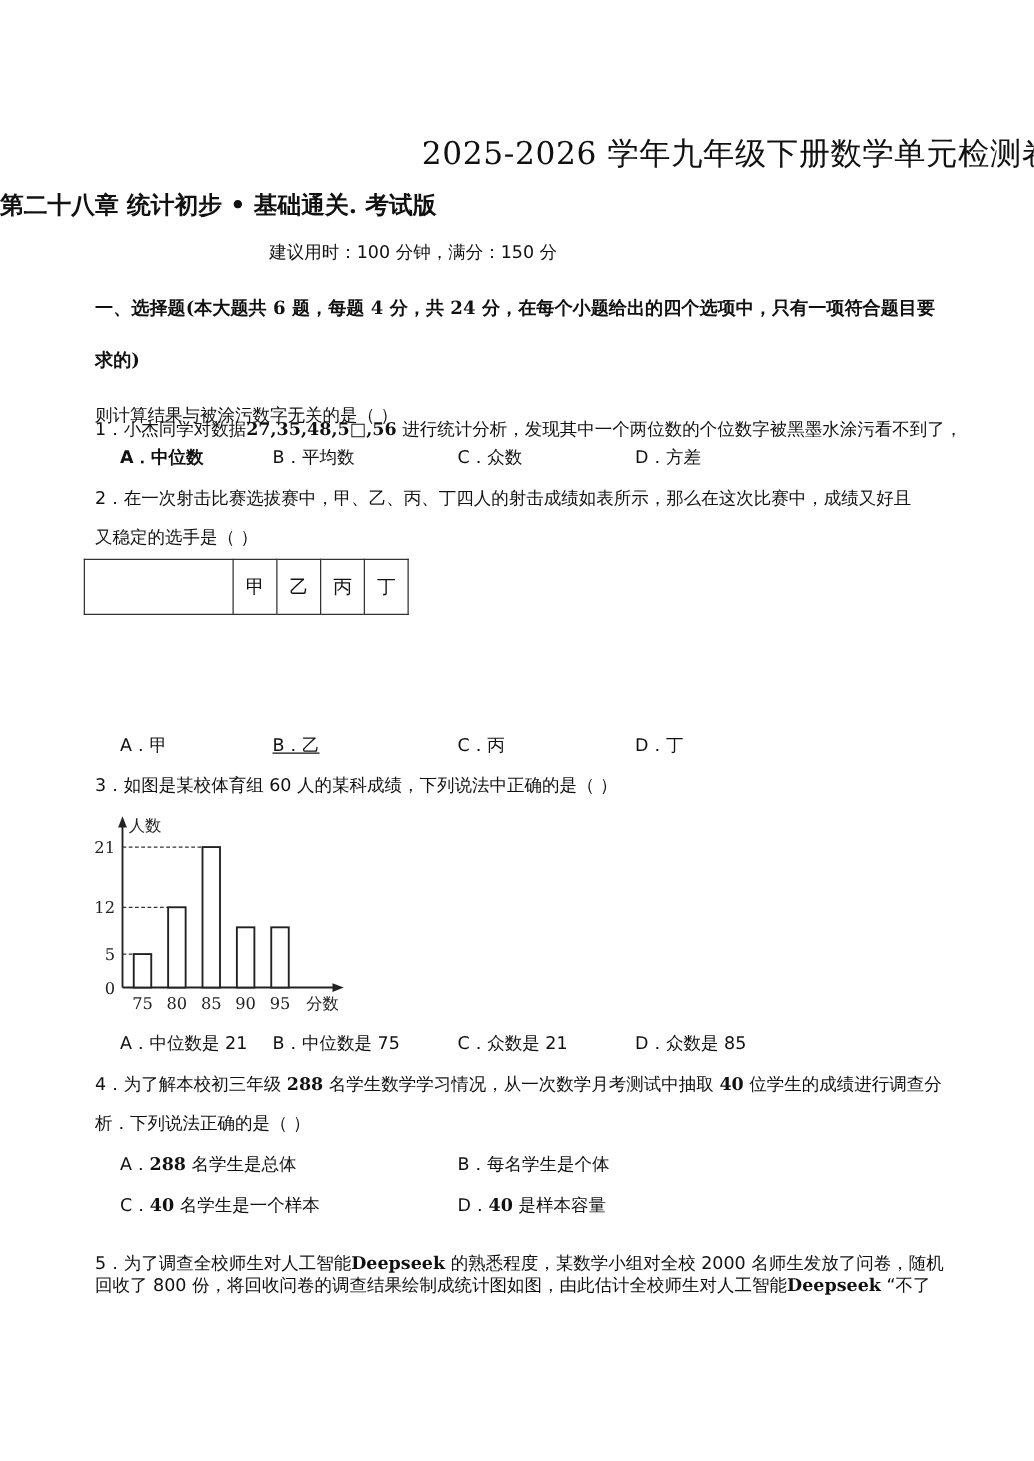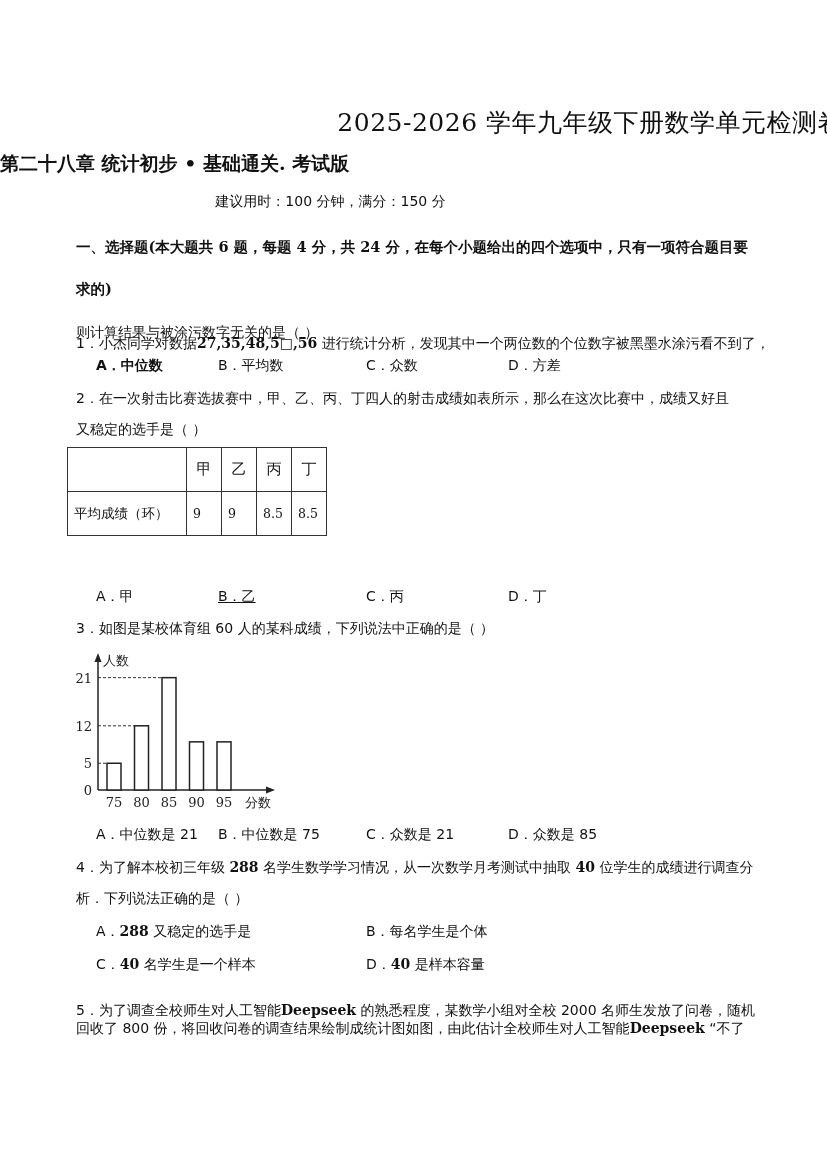--- a/index.html
+++ b/index.html
@@ -47,27 +47,20 @@
 
 <table class="score">
   <tbody>
       <tr>
     <td class="lab"></td>
     <td class="c h">甲</td>
     <td class="c h">乙</td>
     <td class="c h">丙</td>
     <td class="c h">丁</td>
   </tr>
-  <tr>
-    <td class="lab">平均成绩（环）</td>
-    <td class="c num">9</td>
-    <td class="c num">9</td>
-    <td class="c num">8.5</td>
-    <td class="c num">8.5</td>
-  </tr>
 </tbody>
   </table>
 
 <div class="abs opt" style="left:96px;top:588px;">A．甲</div>
 <div class="abs opt" style="left:218px;top:588px;text-decoration:underline;">B．乙</div>
 <div class="abs opt" style="left:366px;top:588px;">C．丙</div>
 <div class="abs opt" style="left:508px;top:588px;">D．丁</div>
 
 <div class="abs q" style="top:620px;">
   <span>3．</span><span>如图是某校体育组 60 人的某科成绩，下列说法中正确的是（    ）</span>
@@ -109,21 +102,21 @@
 <div class="abs opt" style="left:218px;top:826px;">B．中位数是 75</div>
 <div class="abs opt" style="left:366px;top:826px;">C．众数是 21</div>
 <div class="abs opt" style="left:508px;top:826px;">D．众数是 85</div>
 
 <div class="abs q" style="top:859px;">
   <span>4．</span><span>为了解本校初三年级 </span><b>288</b><span> 名学生数学学习情况，从一次数学月考测试中抽取 </span><b>40</b><span> 位学生的成绩进行调查分</span>
 </div>
 <div class="abs q" style="top:890px;">析．下列说法正确的是（    ）</div>
 
 <div class="abs opt" style="left:96px;top:923px;">
-  <span>A．</span><b style="font-family:'DejaVu Serif',serif;">288</b><span> 又稳定的选手是</span>
+  <span>A．</span><b style="font-family:'DejaVu Serif',serif;">288</b><span> 名学生是总体</span>
 </div>
 <div class="abs opt" style="left:366px;top:923px;">
   <span>B．</span><span>每名学生是个体</span>
 </div>
 <div class="abs opt" style="left:96px;top:956px;">
   <span>C．</span><b style="font-family:'DejaVu Serif',serif;">40</b><span> 名学生是一个样本</span>
 </div>
 <div class="abs opt" style="left:366px;top:956px;">
   <span>D．</span><b style="font-family:'DejaVu Serif',serif;">40</b><span> 是样本容量</span>
 </div>

